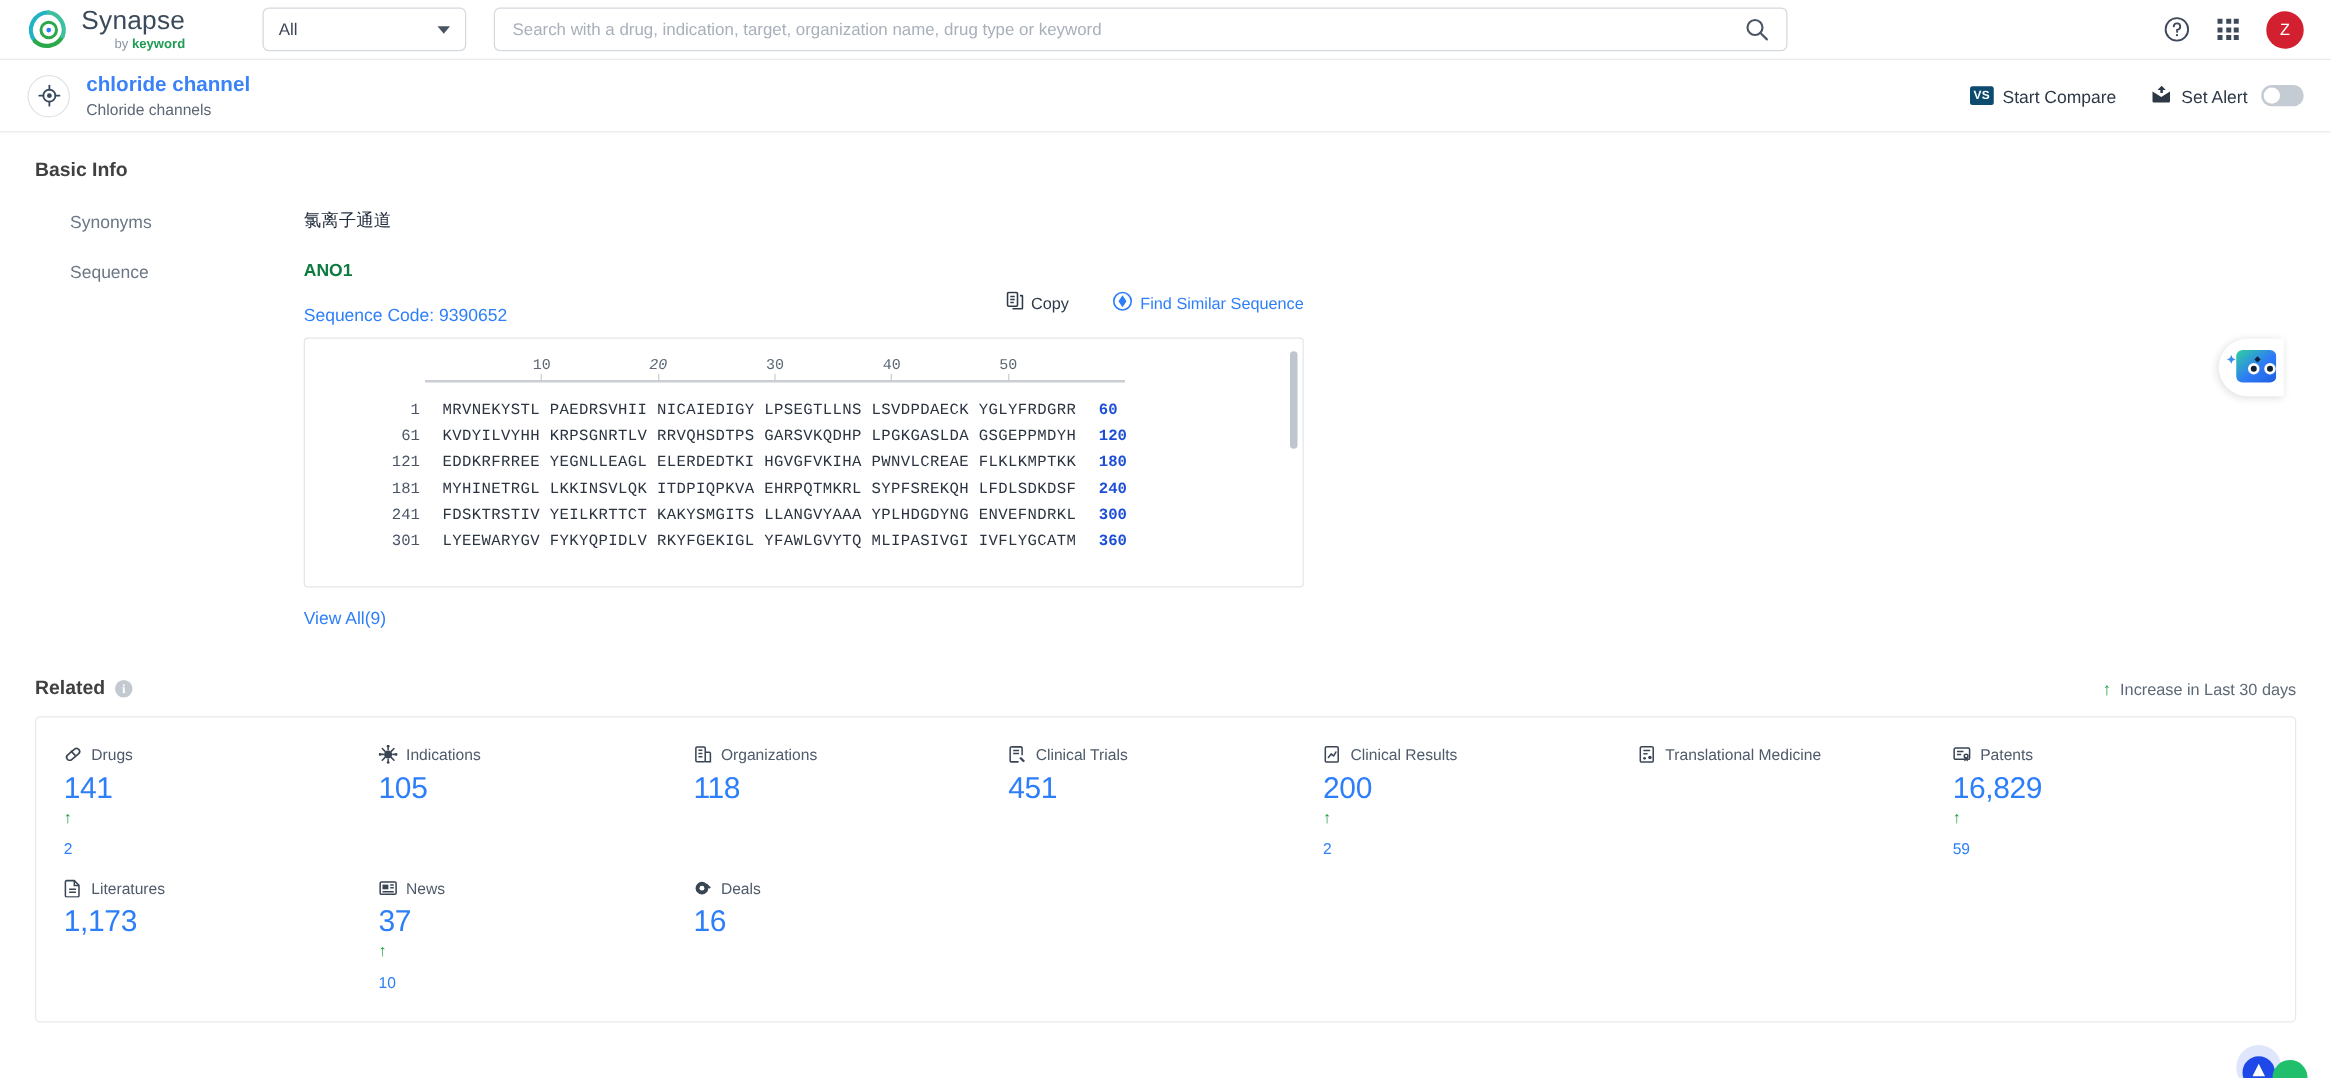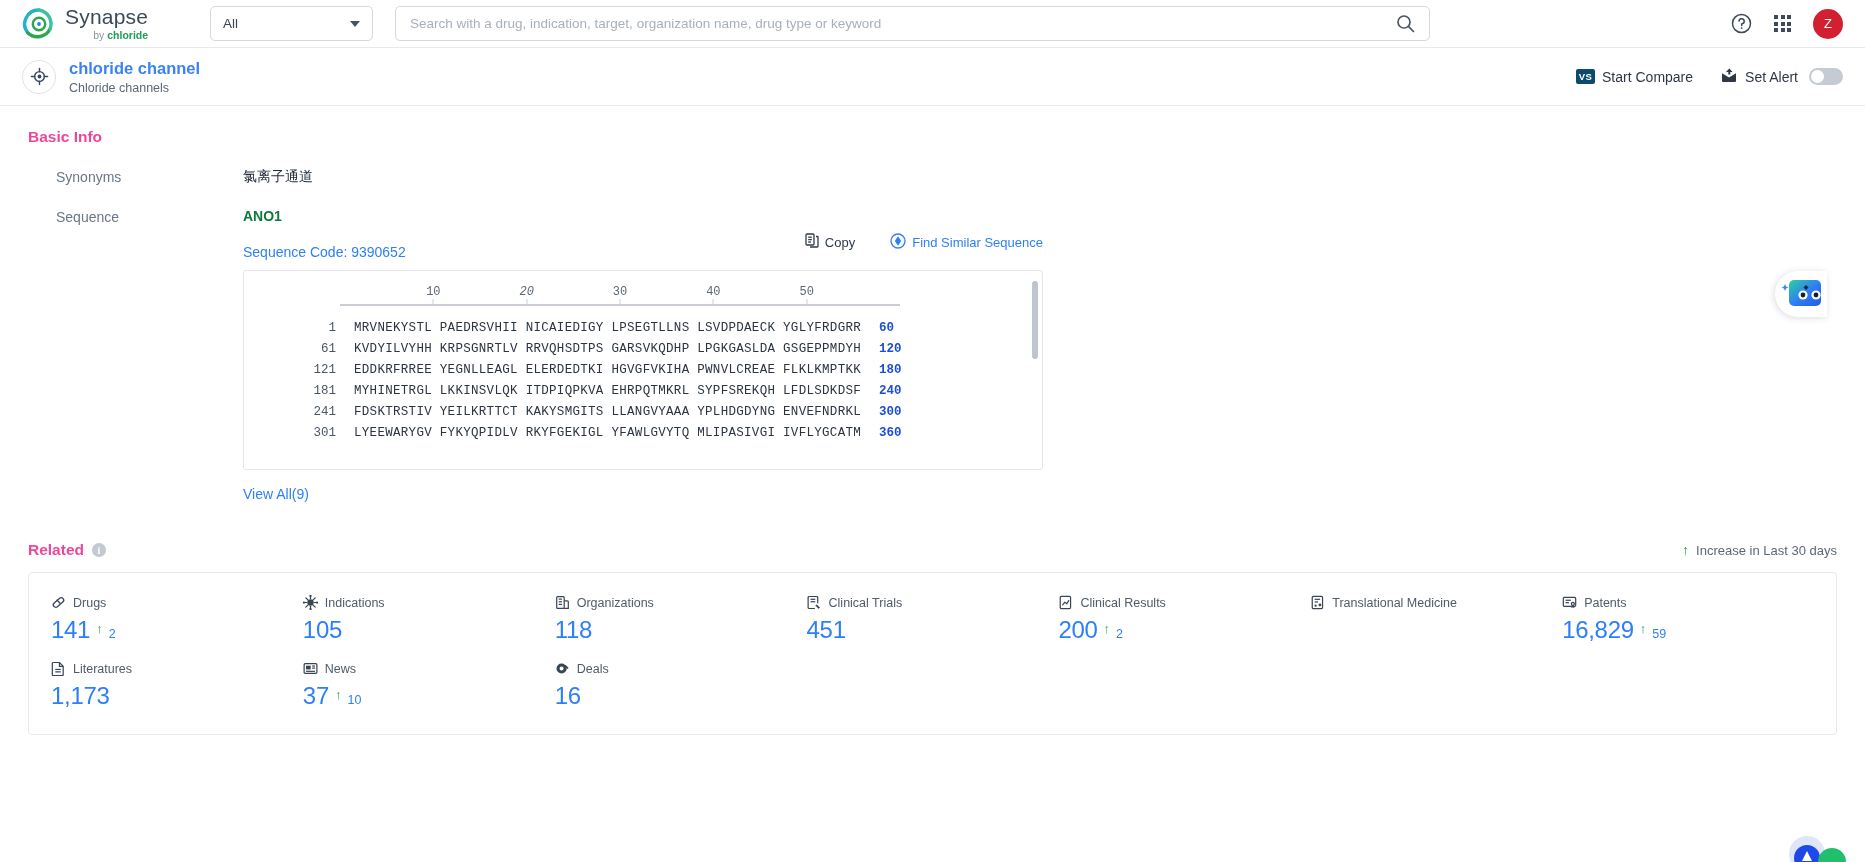--- a/index.html
+++ b/index.html
@@ -93,21 +93,21 @@
     width: 34px; height: 17px; border-radius: 9px;
     background: #c5cbd3; position: relative; cursor: pointer; margin-left: 4px;
   }
   .toggle::after {
     content: ""; position: absolute; left: 2px; top: 2px;
     width: 13px; height: 13px; border-radius: 50%; background: #fff;
   }
 
   
   .main { padding: 22px 28px 0 28px; }
-  .sec-title { font-size: 15.5px; font-weight: bold; color: #ec4899; }
+  .sec-title { font-size: 15.5px; font-weight: bold; color: #404040; }
 
   .info-row { display: flex; margin-top: 22px; }
   .info-label { width: 187px; font-size: 14px; color: #6b7785; flex: none; padding-top: 1px; margin-left: 28px; }
   .info-value { font-size: 14px; color: #1f2a38; }
 
   .gene-name { font-size: 14px; font-weight: bold; color: #0c7a3e; }
 
   .seq-code { font-size: 14px; color: #2d7ff9; margin-top: 20px; }
   .seq-head { display: flex; align-items: center; width: 800px; }
   .seq-tools { margin-left: auto; display: flex; align-items: center; gap: 35px; }
@@ -165,21 +165,21 @@
   .stat-grid {
     display: grid;
     grid-template-columns: repeat(7, 1fr);
     row-gap: 17px;
     padding: 0 22px;
   }
   .stat { }
   .stat-top { display: flex; align-items: center; gap: 7px; }
   .stat-label { font-size: 12.5px; color: #4f5b6a; }
   .stat-ico { color: #3a4554; display: flex; align-items: center; }
-  .stat-val { margin-top: 6px; display: flex; align-items: baseline; gap: 6px; }
+  .stat-val { margin-top: 6px; display: flex; align-items: baseline; gap: 6px; flex-direction: column; }
   .stat-num { font-size: 24px; color: #2d7ff9; font-weight: normal; letter-spacing: -.3px; }
   .stat-delta { font-size: 12.5px; color: #2d7ff9; }
   .stat-arrow { color: #24a148; font-size: 13px; position: relative; top: -5px; }
 
   
   .bot-float {
     position: absolute; right: 38px; top: 271px;
     width: 52px; height: 46px; border-radius: 23px 0 0 23px;
     background: #fff; box-shadow: -1px 1px 7px rgba(0,0,0,.14);
     display: flex; align-items: center; justify-content: center;
@@ -200,21 +200,21 @@
       <svg width="34" height="34" viewBox="0 0 34 34">
         <path d="M17 3 A14 14 0 0 0 6 26" stroke="#22b3c4" stroke-width="3.4" fill="none" stroke-linecap="round"></path>
         <path d="M6 26 A14 14 0 0 0 28 22" stroke="#2aa84a" stroke-width="3.4" fill="none" stroke-linecap="round"></path>
         <path d="M28 22 A14 14 0 0 0 17 3" stroke="#3ec0a0" stroke-width="3.4" fill="none" stroke-linecap="round"></path>
         <circle cx="17" cy="17" r="6.2" fill="none" stroke="#2aa84a" stroke-width="2.4"></circle>
         <circle cx="17" cy="17" r="1.9" fill="#2d7ff9"></circle>
       </svg>
     </span>
     <span class="logo-text">
       <span class="logo-name">Synapse</span>
-      <span class="logo-sub"><span>by </span><b>chloride</b></span>
+      <span class="logo-sub"><span>by </span><b>keyword</b></span>
     </span>
   </div>
 
   <div class="cat-select">
     <span>All</span>
     <span class="caret"></span>
   </div>
 
   <div class="search-box">
     <input placeholder="Search with a drug, indication, target, organization name, drug type or keyword" style="">

